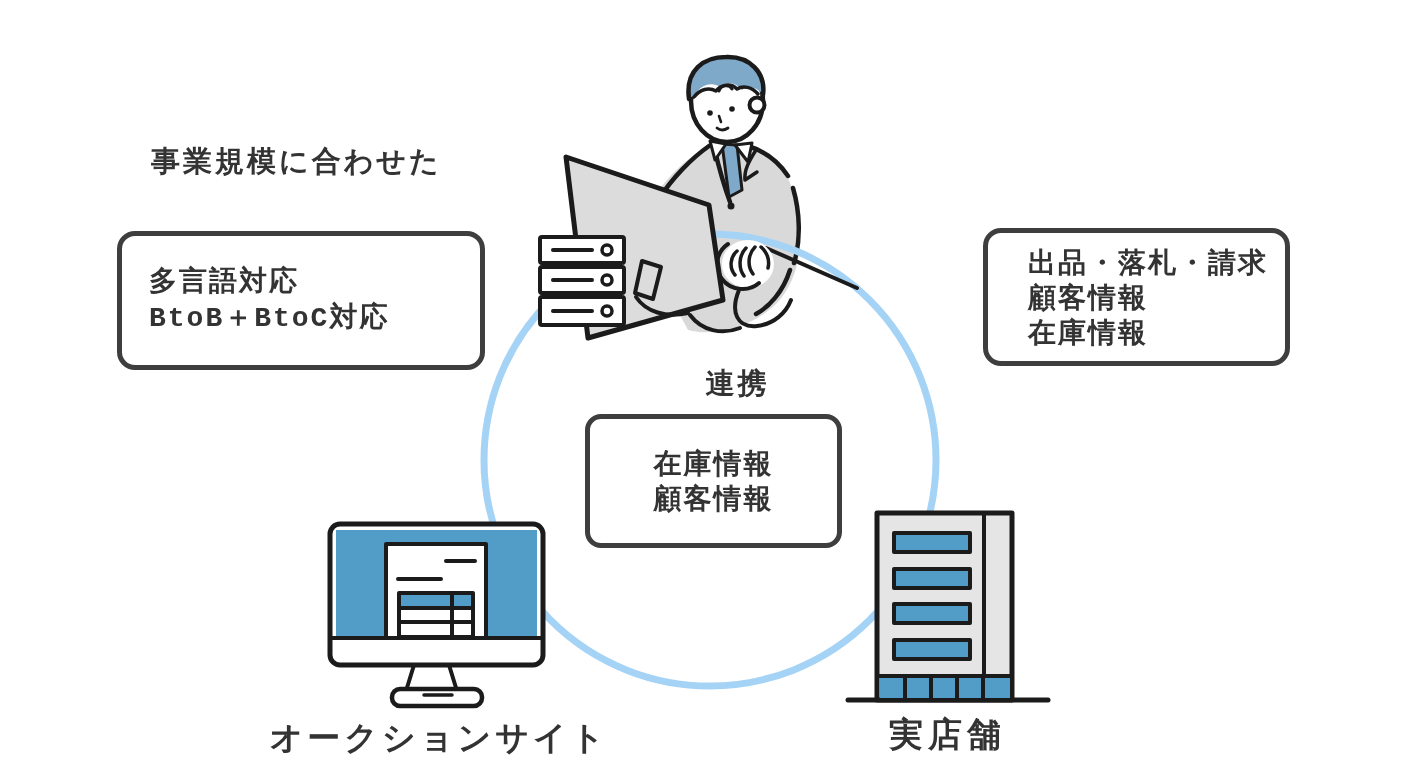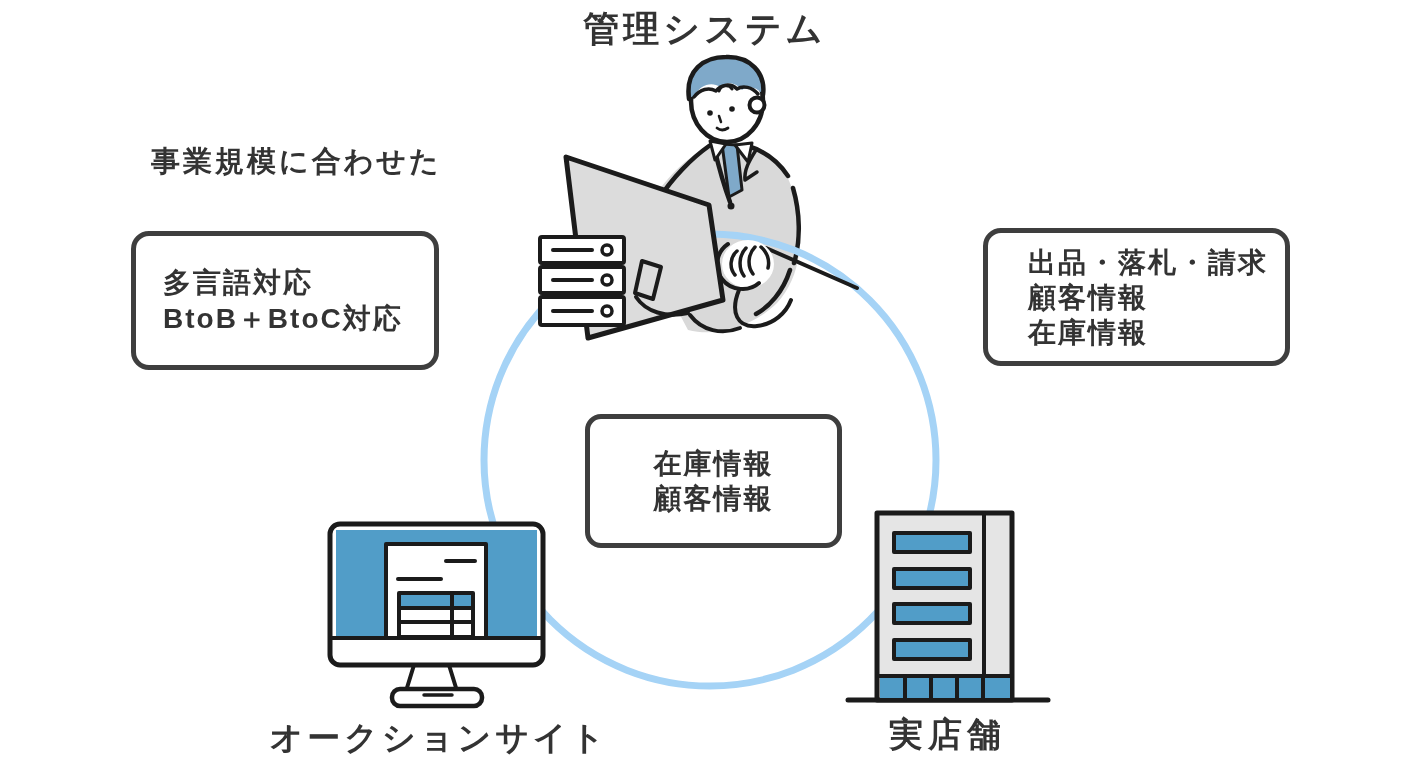--- a/index.html
+++ b/index.html
@@ -16,21 +16,21 @@
   .heading{font-size:29px;font-weight:700;letter-spacing:3px;line-height:35px;margin-left:29px;}
   .left-heading{left:122px;top:144px;}
   .right-heading{left:1000px;top:183px;}
   .center-heading{left:585px;top:366px;width:247px;text-align:center;}
   .round-box{
     position:absolute;z-index:2;background:#fff;
     border:5px solid var(--box-border,#3e3e3e);border-radius:18px;
     display:flex;flex-direction:column;justify-content:center;
     font-size:28px;font-weight:600;letter-spacing:2px;line-height:36px;color:var(--text,#333);
   }
-  .left-box{left:131px;top:231px;width:308px;height:139px;padding-left:27px;box-sizing:border-box;}
+  .left-box{left:117px;top:231px;width:368px;height:139px;padding-left:27px;box-sizing:border-box;font-family:Liberation Mono, monospace;}
   .right-box{left:983px;top:228px;width:307px;height:138px;padding-left:40px;box-sizing:border-box;line-height:35px;}
   .center-box{left:585px;top:414px;width:247px;height:124px;border-radius:16px;text-align:center;line-height:35px;}
   .node-label{font-weight:700;}
   .auction-label{left:258px;top:716px;width:362px;text-align:center;font-size:33px;letter-spacing:4px;}
   .store-label{left:847px;top:712px;width:201px;text-align:center;font-size:34px;letter-spacing:5px;}
 
   
   .ln{stroke:var(--outline,#1b1b1b);stroke-linecap:round;stroke-linejoin:round;fill:none;}
   .fill-accent{fill:var(--accent-blue,#519dc8);}
   .fill-soft{fill:var(--soft-blue,#7fa9c9);}
@@ -139,36 +139,36 @@
       <path class="ln" stroke-width="4" d="M931,676 L931,700"></path>
       <path class="ln" stroke-width="4" d="M957,676 L957,700"></path>
       <path class="ln" stroke-width="4" d="M983,676 L983,700"></path>
       <rect class="fill-accent ln" stroke-width="4" x="894" y="533" width="76" height="19"></rect>
       <rect class="fill-accent ln" stroke-width="4" x="894" y="569" width="76" height="19"></rect>
       <rect class="fill-accent ln" stroke-width="4" x="894" y="604" width="76" height="19"></rect>
       <rect class="fill-accent ln" stroke-width="4" x="894" y="640" width="76" height="19"></rect>
     </g>
   </svg>
 
-  <div class="txt title">管理システム</div>
 
   <div class="txt heading left-heading">
     <div>事業規模に合わせた</div>
   </div>
   <div class="round-box left-box">
     <div>多言語対応</div>
     <div>BtoB＋BtoC対応</div>
   </div>
 
   <div class="round-box right-box">
     <div>出品・落札・請求</div>
     <div>顧客情報</div>
     <div>在庫情報</div>
   </div>
 
+  <div class="txt heading center-heading">連携</div>
   <div class="round-box center-box">
     <div>在庫情報</div>
     <div>顧客情報</div>
   </div>
 
   <div class="txt node-label store-label">実店舗</div>
   <div class="txt node-label auction-label">オークションサイト</div>
 
 </div>
 

